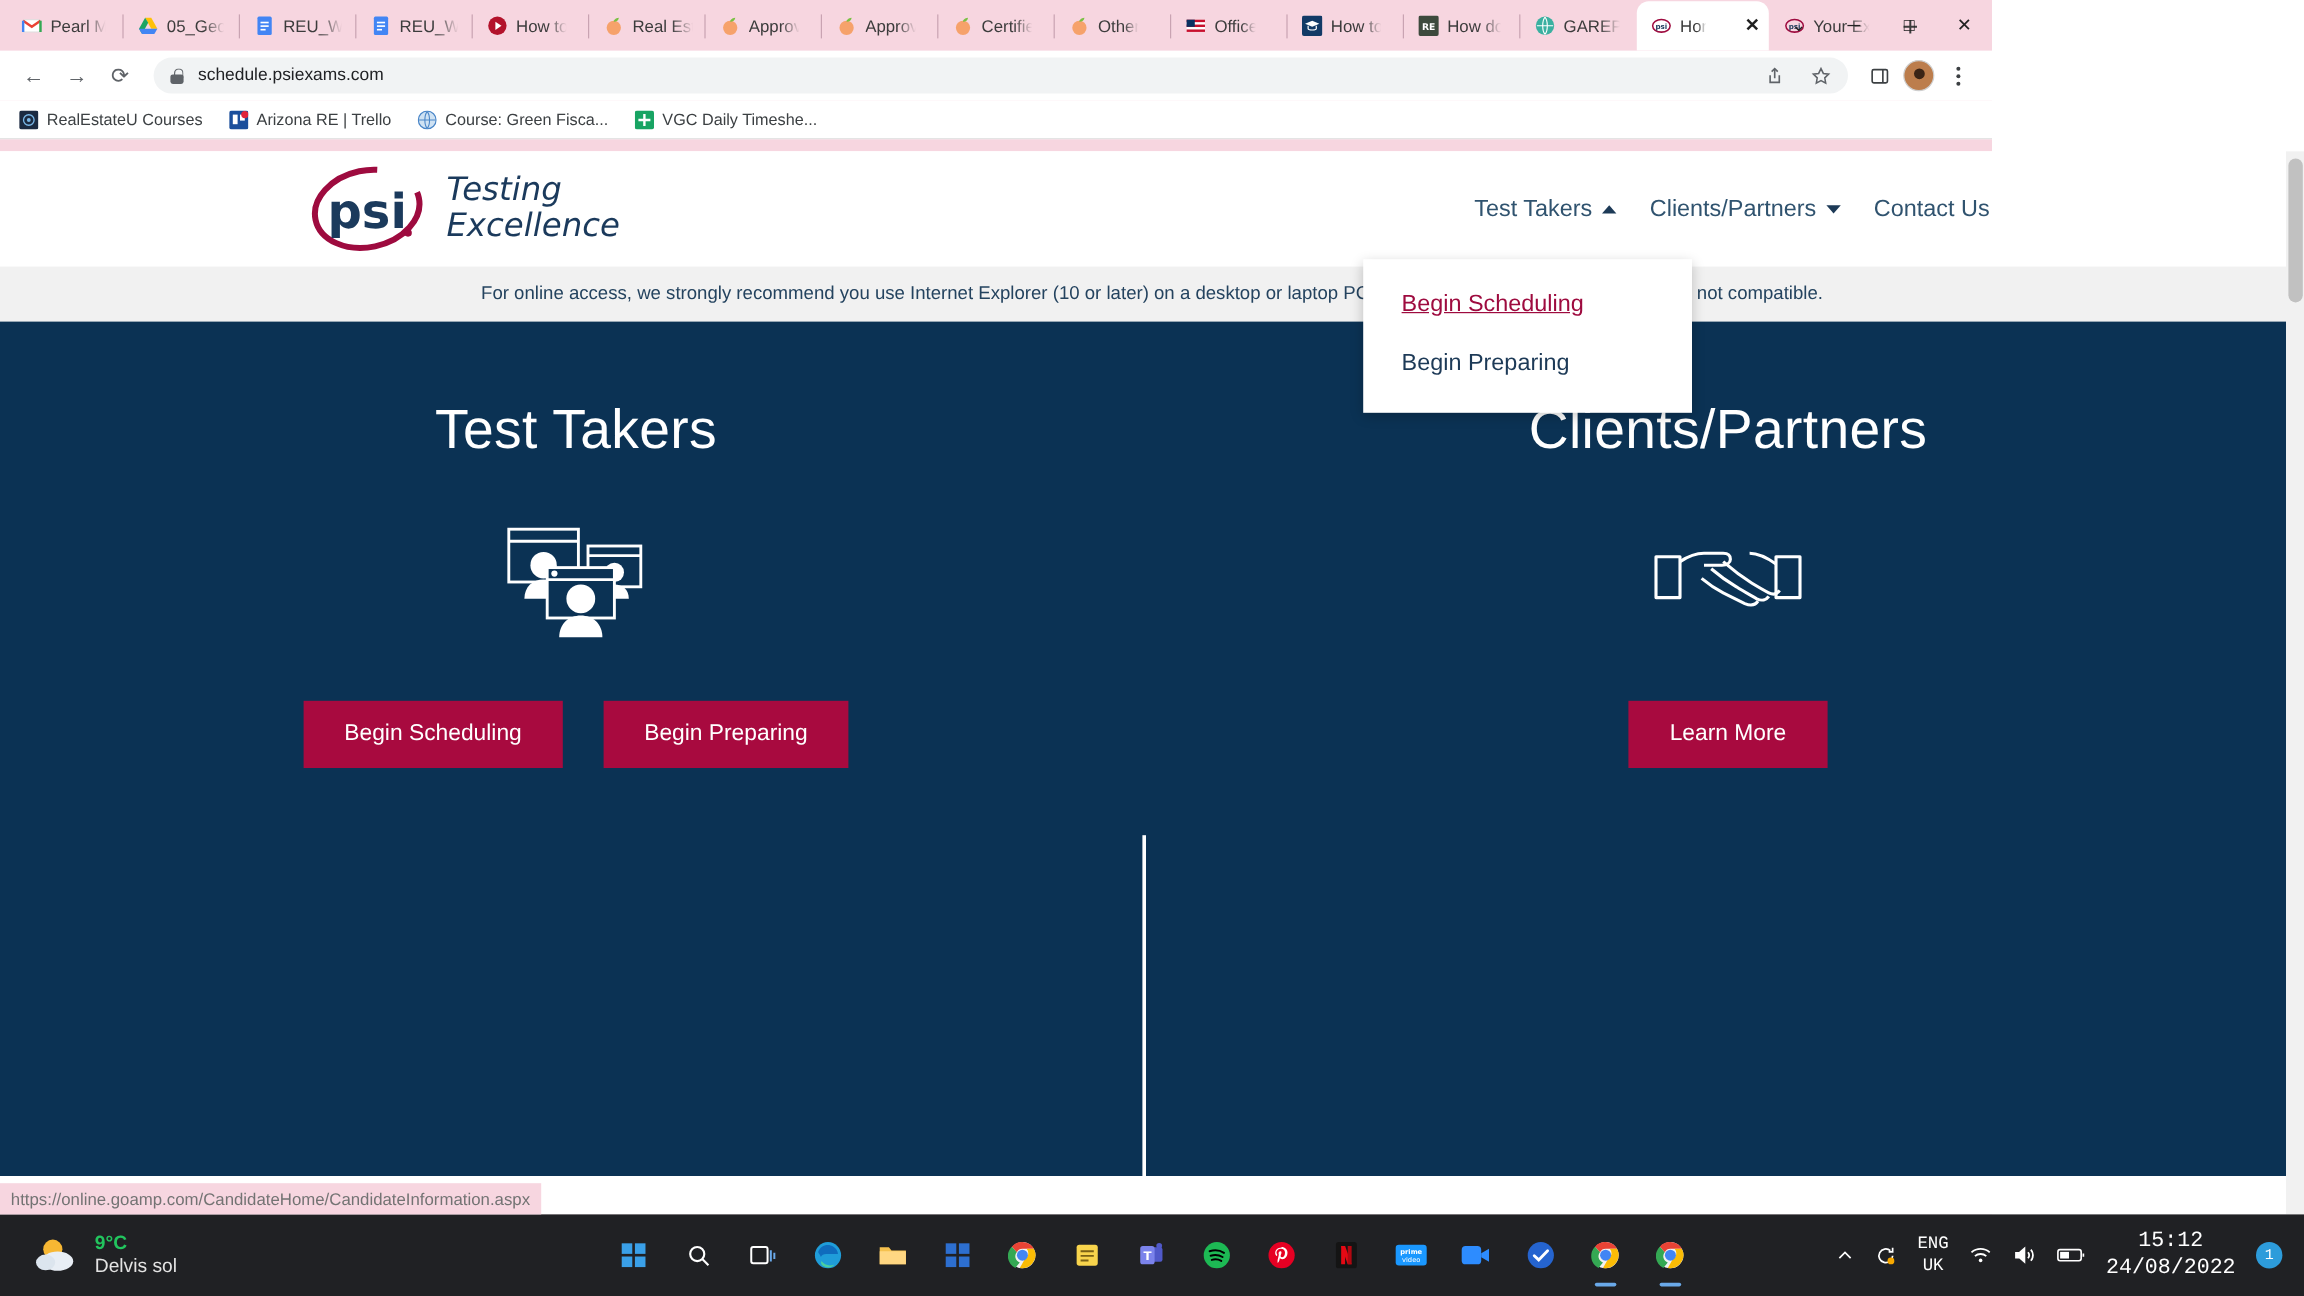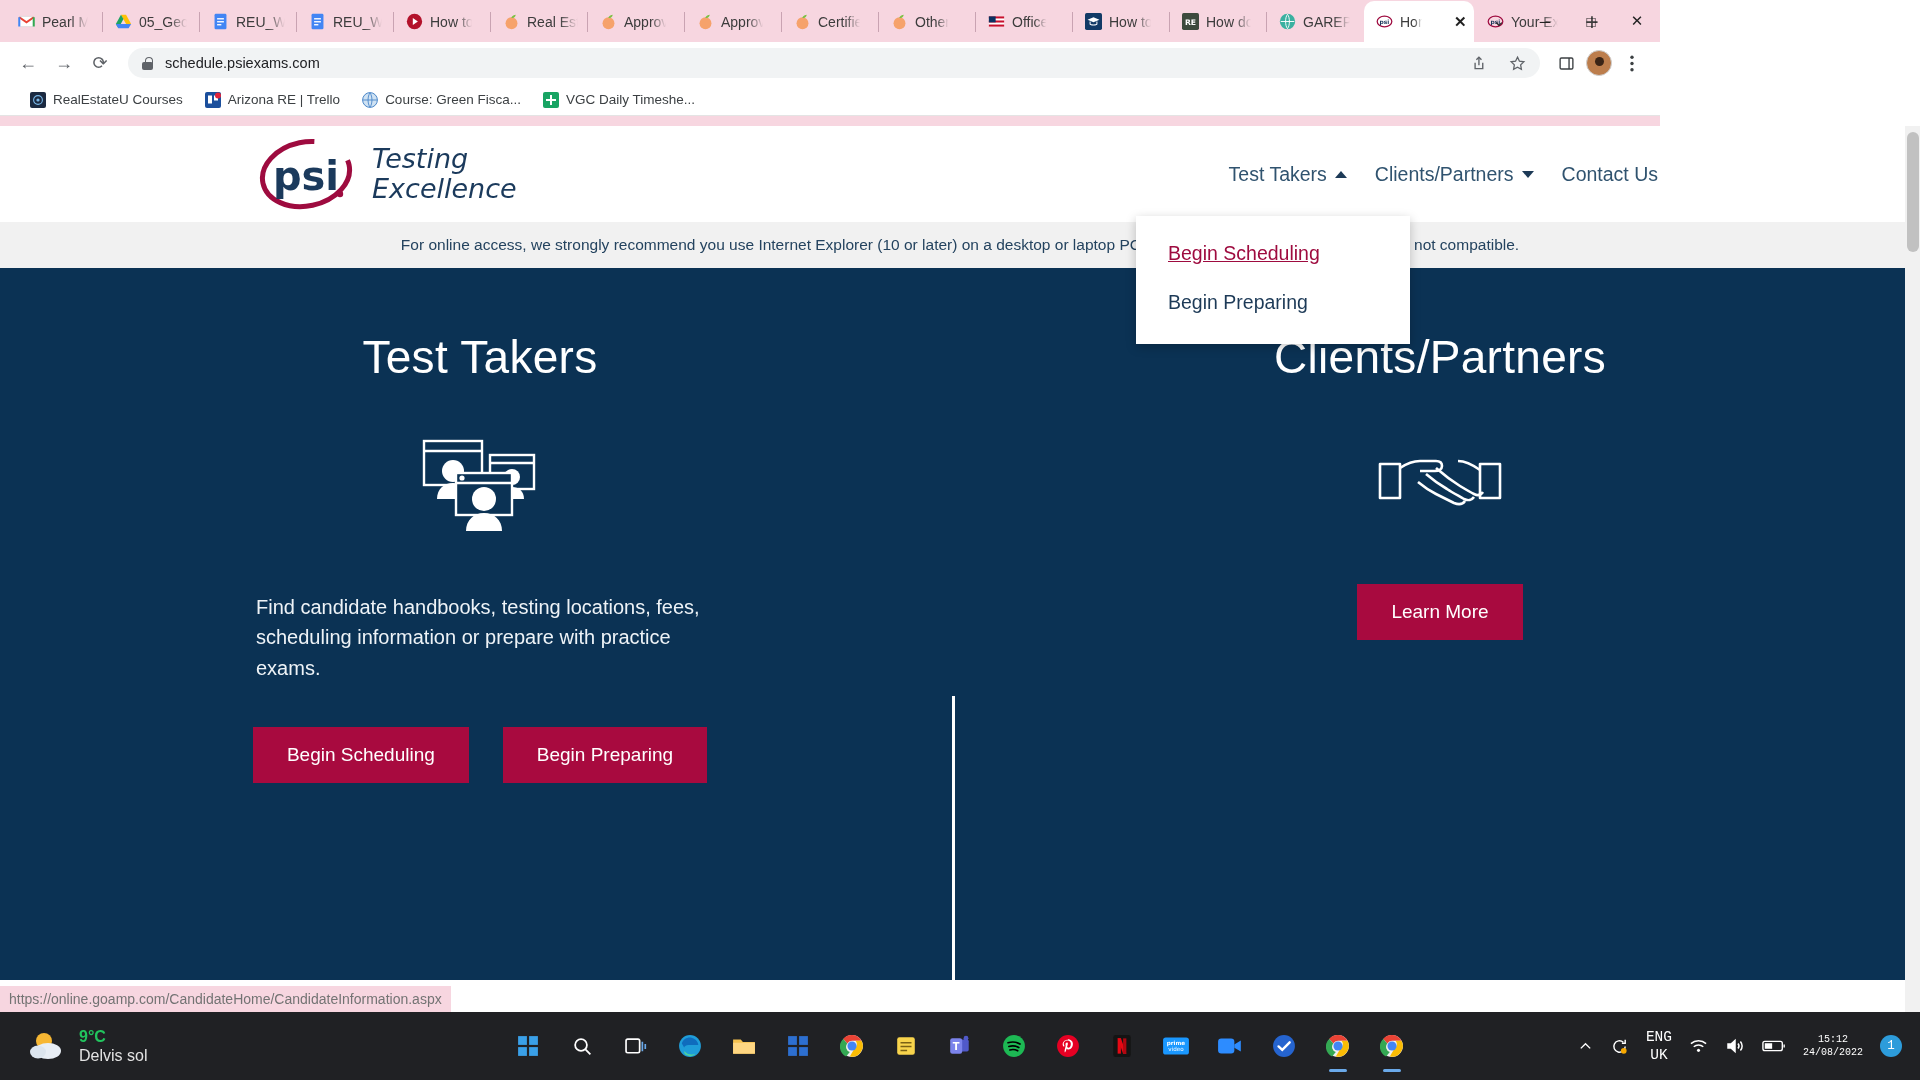--- a/index.html
+++ b/index.html
@@ -36,21 +36,21 @@
              padding:0 14px; gap:12px; margin-left:8px; margin-right:6px; }
   #omnibox .url { font-size:14.5px; color:#202124; }
   .lock { width:11px; height:13px; position:relative; flex:0 0 11px; }
   .lock::before { content:""; position:absolute; left:0; bottom:0; width:11px; height:8px; background:#5f6368; border-radius:2px; }
   .lock::after { content:""; position:absolute; left:2.5px; top:0; width:6px; height:7px;
                  border:1.7px solid #5f6368; border-bottom:none; border-radius:4px 4px 0 0; }
   .avatar { width:26px; height:26px; border-radius:50%; background:#bc7d4c; border:1px solid #cfcfcf;
             display:flex; align-items:center; justify-content:center; overflow:hidden; }
   .avatar .head { width:9px; height:9px; border-radius:50%; background:#3a2416; margin-top:-4px; }
 
-  #bookmarks { height:32px; background:#ffffff; display:flex; align-items:center; padding:0 30px; gap:22px;
+  #bookmarks { height:32px; background:#ffffff; display:flex; align-items:center; padding:0 16px; gap:22px;
                border-bottom:1px solid #e4e4e4; }
   .bm { display:flex; align-items:center; gap:7px; font-size:13.5px; color:#3c4043; white-space:nowrap; }
   .bm .bmicon { width:16px; height:16px; flex:0 0 16px; border-radius:2px; }
 
   
   #viewport { position:absolute; left:0; top:126px; width:1920px; height:886px; background:#ffffff; overflow:hidden; }
   #scrollbar { position:absolute; right:0; top:0; width:15px; height:886px; background:#f1f1f1; }
   #scrollthumb { position:absolute; right:1px; top:6px; width:12px; height:120px; background:#c1c1c1; border-radius:6px; }
 
   
@@ -93,21 +93,21 @@
   #weather .txt { line-height:1.2; }
   #weather .t1 { font-size:16px; color:#22c55e; font-weight:700; }
   #weather .t2 { font-size:16px; color:#e3e3e3; }
   #tb-icons { position:absolute; left:50%; transform:translateX(-50%); display:flex; align-items:center; gap:20px; }
   .tbi { width:34px; height:34px; border-radius:6px; display:flex; align-items:center; justify-content:center;
          position:relative; font-size:17px; color:#fff; }
   .tbi.open::after { content:""; position:absolute; bottom:-9px; left:50%; transform:translateX(-50%);
                      width:18px; height:3px; border-radius:2px; background:#6aa9e9; }
   #systray { position:absolute; right:18px; display:flex; align-items:center; gap:17px; color:#fff;font-family:Liberation Mono, monospace; }
   #systray .lang { text-align:center; font-size:14.5px; line-height:1.25; }
-  #clock { text-align:center; font-size:10px; line-height:1.3; }
+  #clock { text-align:center; font-size:18px; line-height:1.3; }
   .notifbadge { width:22px; height:22px; border-radius:50%; background:#2d9cdb; color:#fff; font-size:12.5px;
                 display:flex; align-items:center; justify-content:center; }
   svg { display:block; }
 </style>
 </head>
 <body>
 
 <div id="browser">
 
   <div id="tabstrip">
@@ -427,21 +427,20 @@
             <path d="M74 30h44"></path>
             <circle cx="96" cy="44" r="8" fill="#ffffff" stroke="none"></circle>
             <path d="M84 66c0-8 5.5-12 12-12s12 4 12 12z" fill="#ffffff" stroke="none"></path>
             <rect x="40" y="40" width="56" height="42" fill="#0b3254"></rect>
             <path d="M40 50h56"></path>
             <circle cx="46" cy="45" r="2.6" fill="#ffffff" stroke="none"></circle>
             <circle cx="68" cy="66" r="12" fill="#ffffff" stroke="none"></circle>
             <path d="M50 98c0-11 8-18 18-18s18 7 18 18z" fill="#ffffff" stroke="none"></path>
           </svg>
         </div>
-        <div class="blurb">Find candidate handbooks, testing locations, fees, scheduling information or prepare with practice exams.</div>
         <div class="btnrow">
           <button class="cta">Begin Scheduling</button>
           <button class="cta">Begin Preparing</button>
         </div>
       </div>
 
       <div class="col right">
         <h2>Clients/Partners</h2>
         <div class="art">
           <svg width="128" height="86" viewBox="0 0 128 86" fill="none" stroke="#ffffff" stroke-width="2.6" stroke-linejoin="round">

